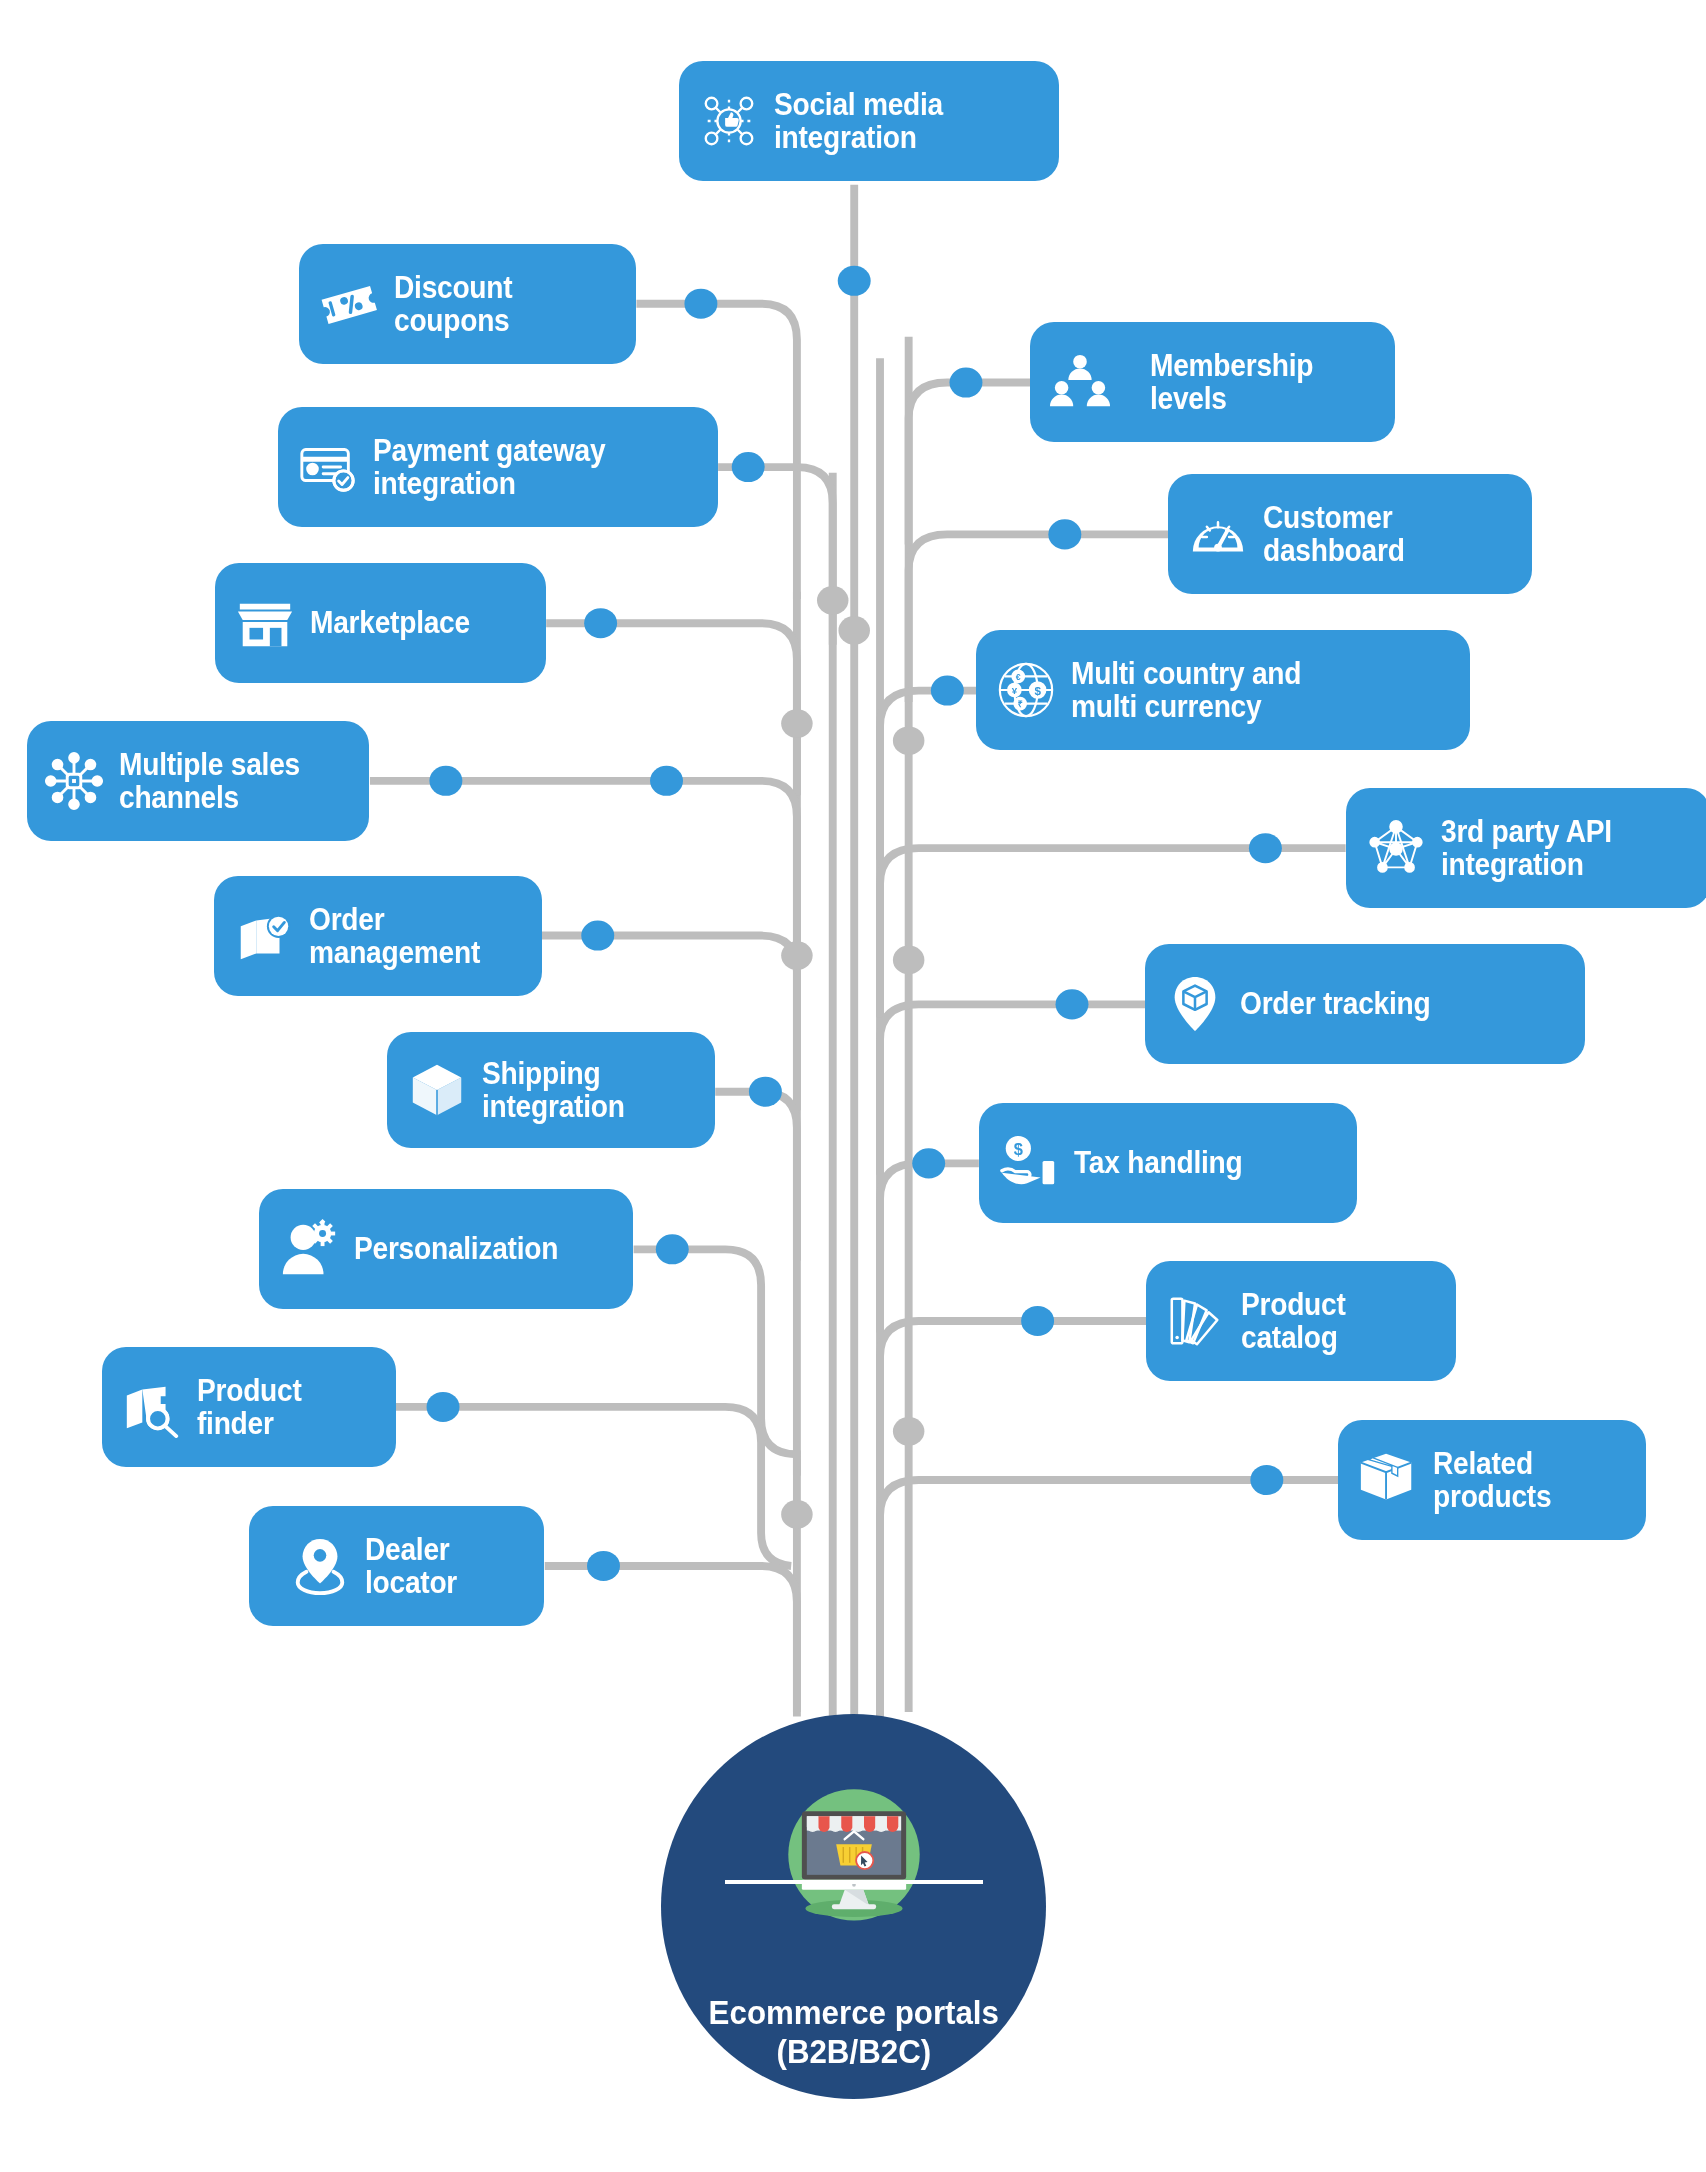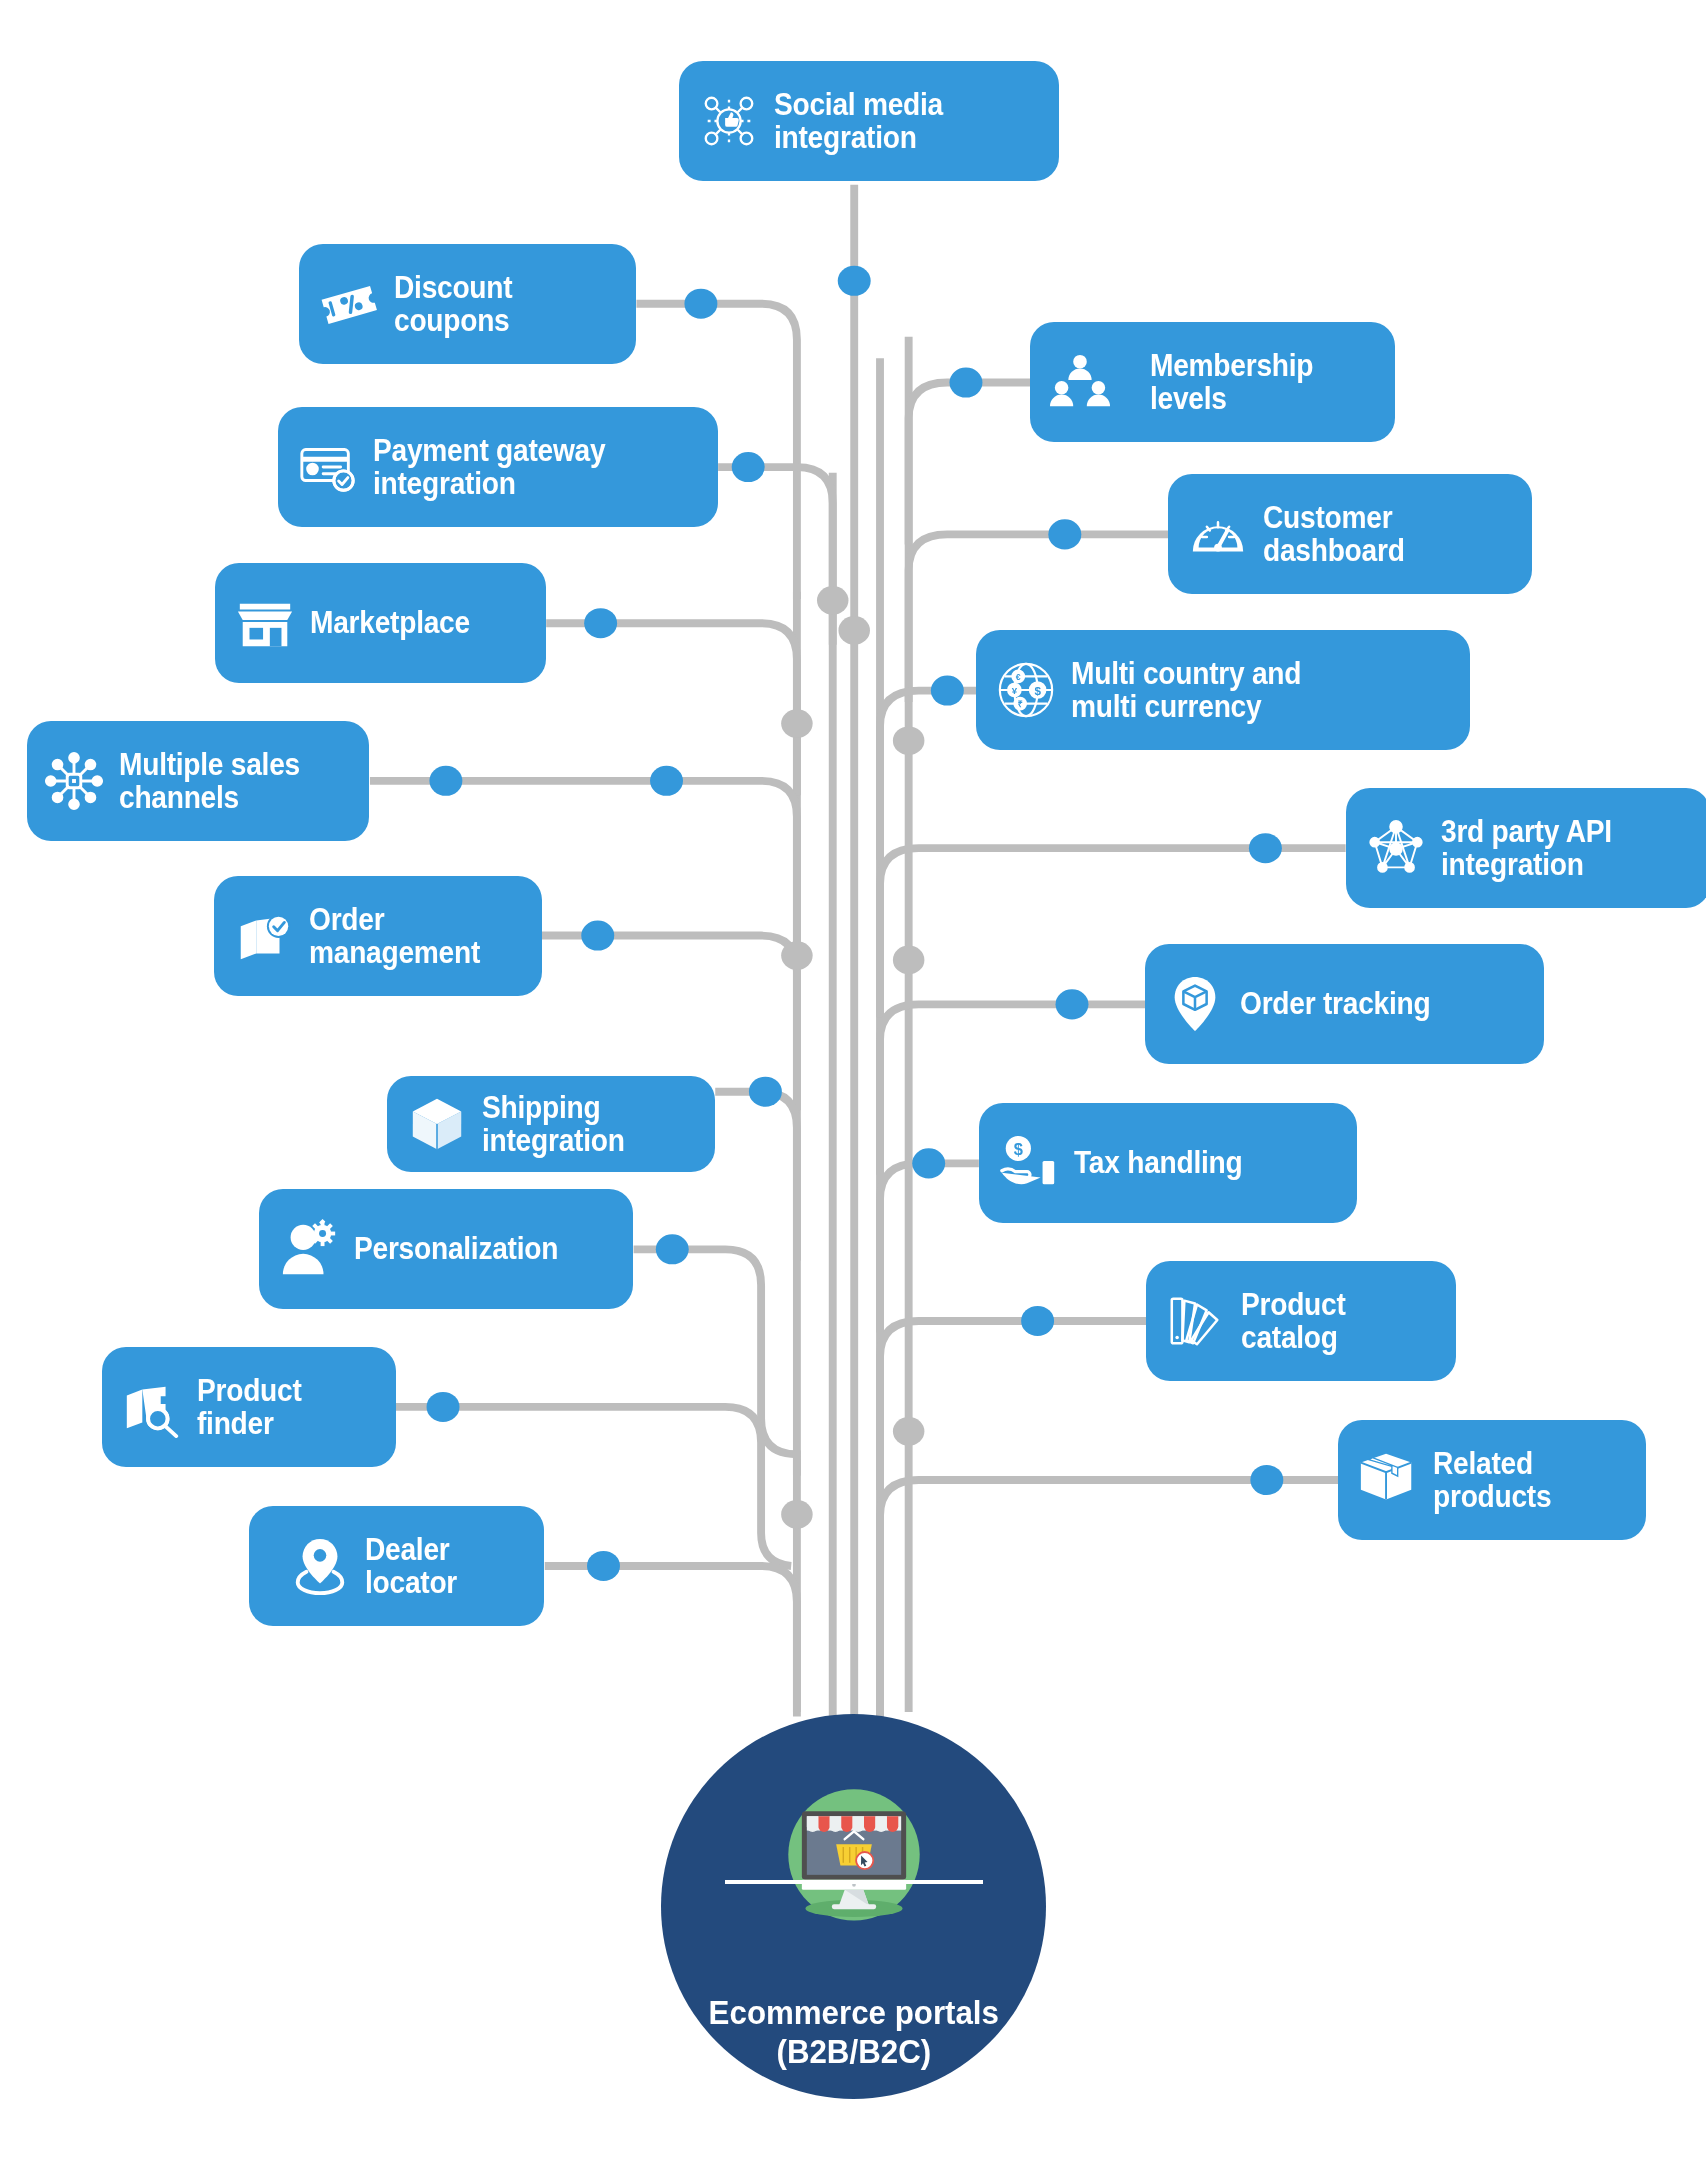--- a/index.html
+++ b/index.html
@@ -315,34 +315,34 @@
         <path d="M24 16 48 13v8h-6v6h6v23l-24 0z" fill="#fff"></path>
         <circle cx="47" cy="22" r="12" fill="#3498db"></circle>
         <circle cx="47" cy="22" r="10" fill="#fff"></circle>
         <path d="M42 22.5 46 26.5 53 18" fill="none" stroke="#3498db" stroke-width="3" stroke-linecap="round" stroke-linejoin="round"></path>
       </svg>
     </span>
     <span class="lbl">Order
 management</span>
   </div>
 
-  <div class="card" style="left:1145px;top:944px;width:399px;height:120px;">
+  <div class="card" style="left:1145px;top:944px;width:440px;height:120px;">
     <span class="ico">
       <svg viewBox="0 0 64 64">
         <path d="M32 4C20 4 11 13 11 25c0 15 21 35 21 35s21-20 21-35C53 13 44 4 32 4z" fill="#fff"></path>
         <g fill="none" stroke="#3498db" stroke-width="2.6" stroke-linejoin="round">
           <path d="M32 13 44 19v13l-12 6-12-6V19z"></path>
           <path d="M20 19 32 25l12-6M32 25v13"></path>
         </g>
       </svg>
     </span>
     <span class="lbl">Order tracking</span>
   </div>
 
-  <div class="card" style="left:387px;top:1032px;width:328px;height:96px;margin-top:44px;">
+  <div class="card" style="left:387px;top:1032px;width:328px;height:116px;">
     <span class="ico">
       <svg viewBox="0 0 64 64">
         <path d="M32 6 57 19 32 32 7 19z" fill="#fff"></path>
         <path d="M7 19 32 32v26L7 45z" fill="#fff" opacity="0.92"></path>
         <path d="M57 19 32 32v26l25-13z" fill="#fff" opacity="0.82"></path>
         <path d="M32 32v26" stroke="#3498db" stroke-width="1.6"></path>
       </svg>
     </span>
     <span class="lbl">Shipping
 integration</span>

